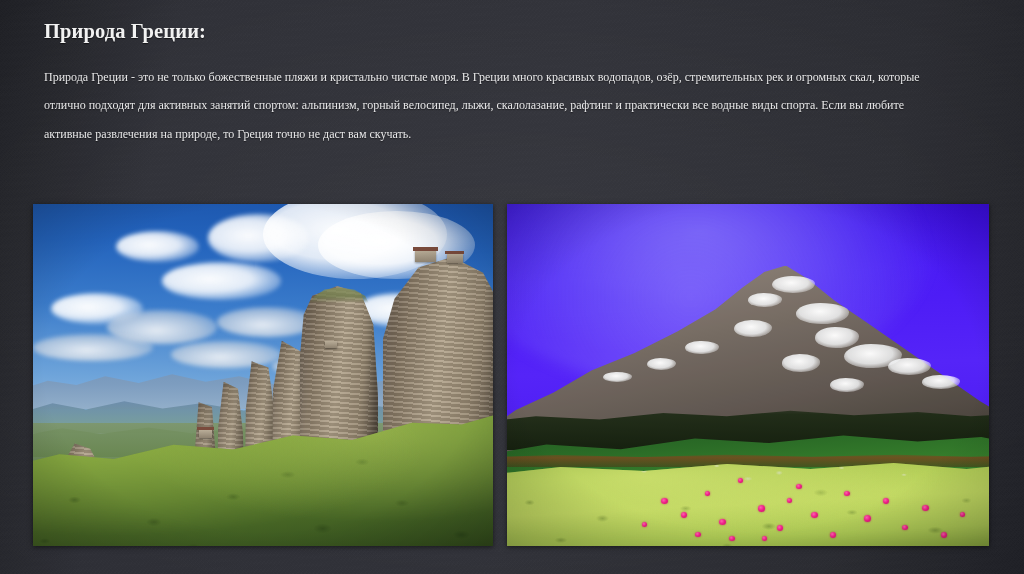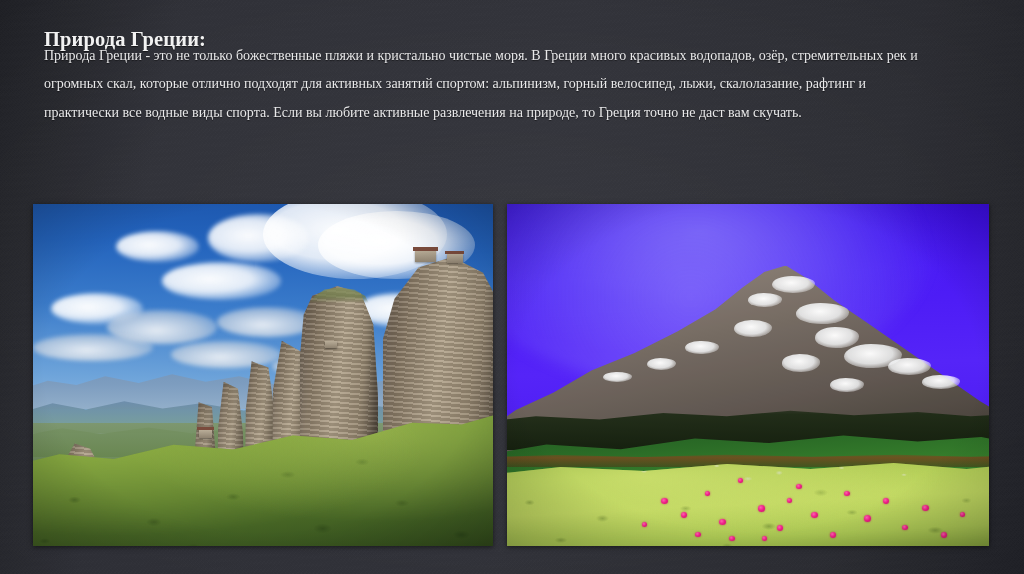--- a/index.html
+++ b/index.html
@@ -36,34 +36,34 @@
       repeating-linear-gradient(41deg, rgba(255,255,255,0.012) 0px, rgba(255,255,255,0.012) 1px, rgba(0,0,0,0.012) 1px, rgba(0,0,0,0.012) 2px),
       repeating-linear-gradient(131deg, rgba(255,255,255,0.010) 0px, rgba(255,255,255,0.010) 1px, rgba(0,0,0,0.010) 1px, rgba(0,0,0,0.010) 3px);
     pointer-events: none;
   }
 
   .content { position: absolute; inset: 0; }
 
   .title {
     position: absolute;
     left: 44px;
-    top: 28px;
+    top: 20px;
     font-size: 20.5px;
     font-weight: bold;
     color: #f2f2f2;
     letter-spacing: 0.1px;
     text-shadow: 0 1px 1px rgba(0,0,0,0.55);
   }
 
   .body-text {
     position: absolute;
     left: 44px;
-    top: 42px;
+    top: 63px;
     width: 900px;
-    font-size: 14px;
+    font-size: 12px;
     line-height: 28.4px;
     color: #e9e9ea;
     text-shadow: 0 1px 1px rgba(0,0,0,0.5);
     font-family: Liberation Serif, serif;
   }
 
   
   .photo {
     position: absolute;
     overflow: hidden;

